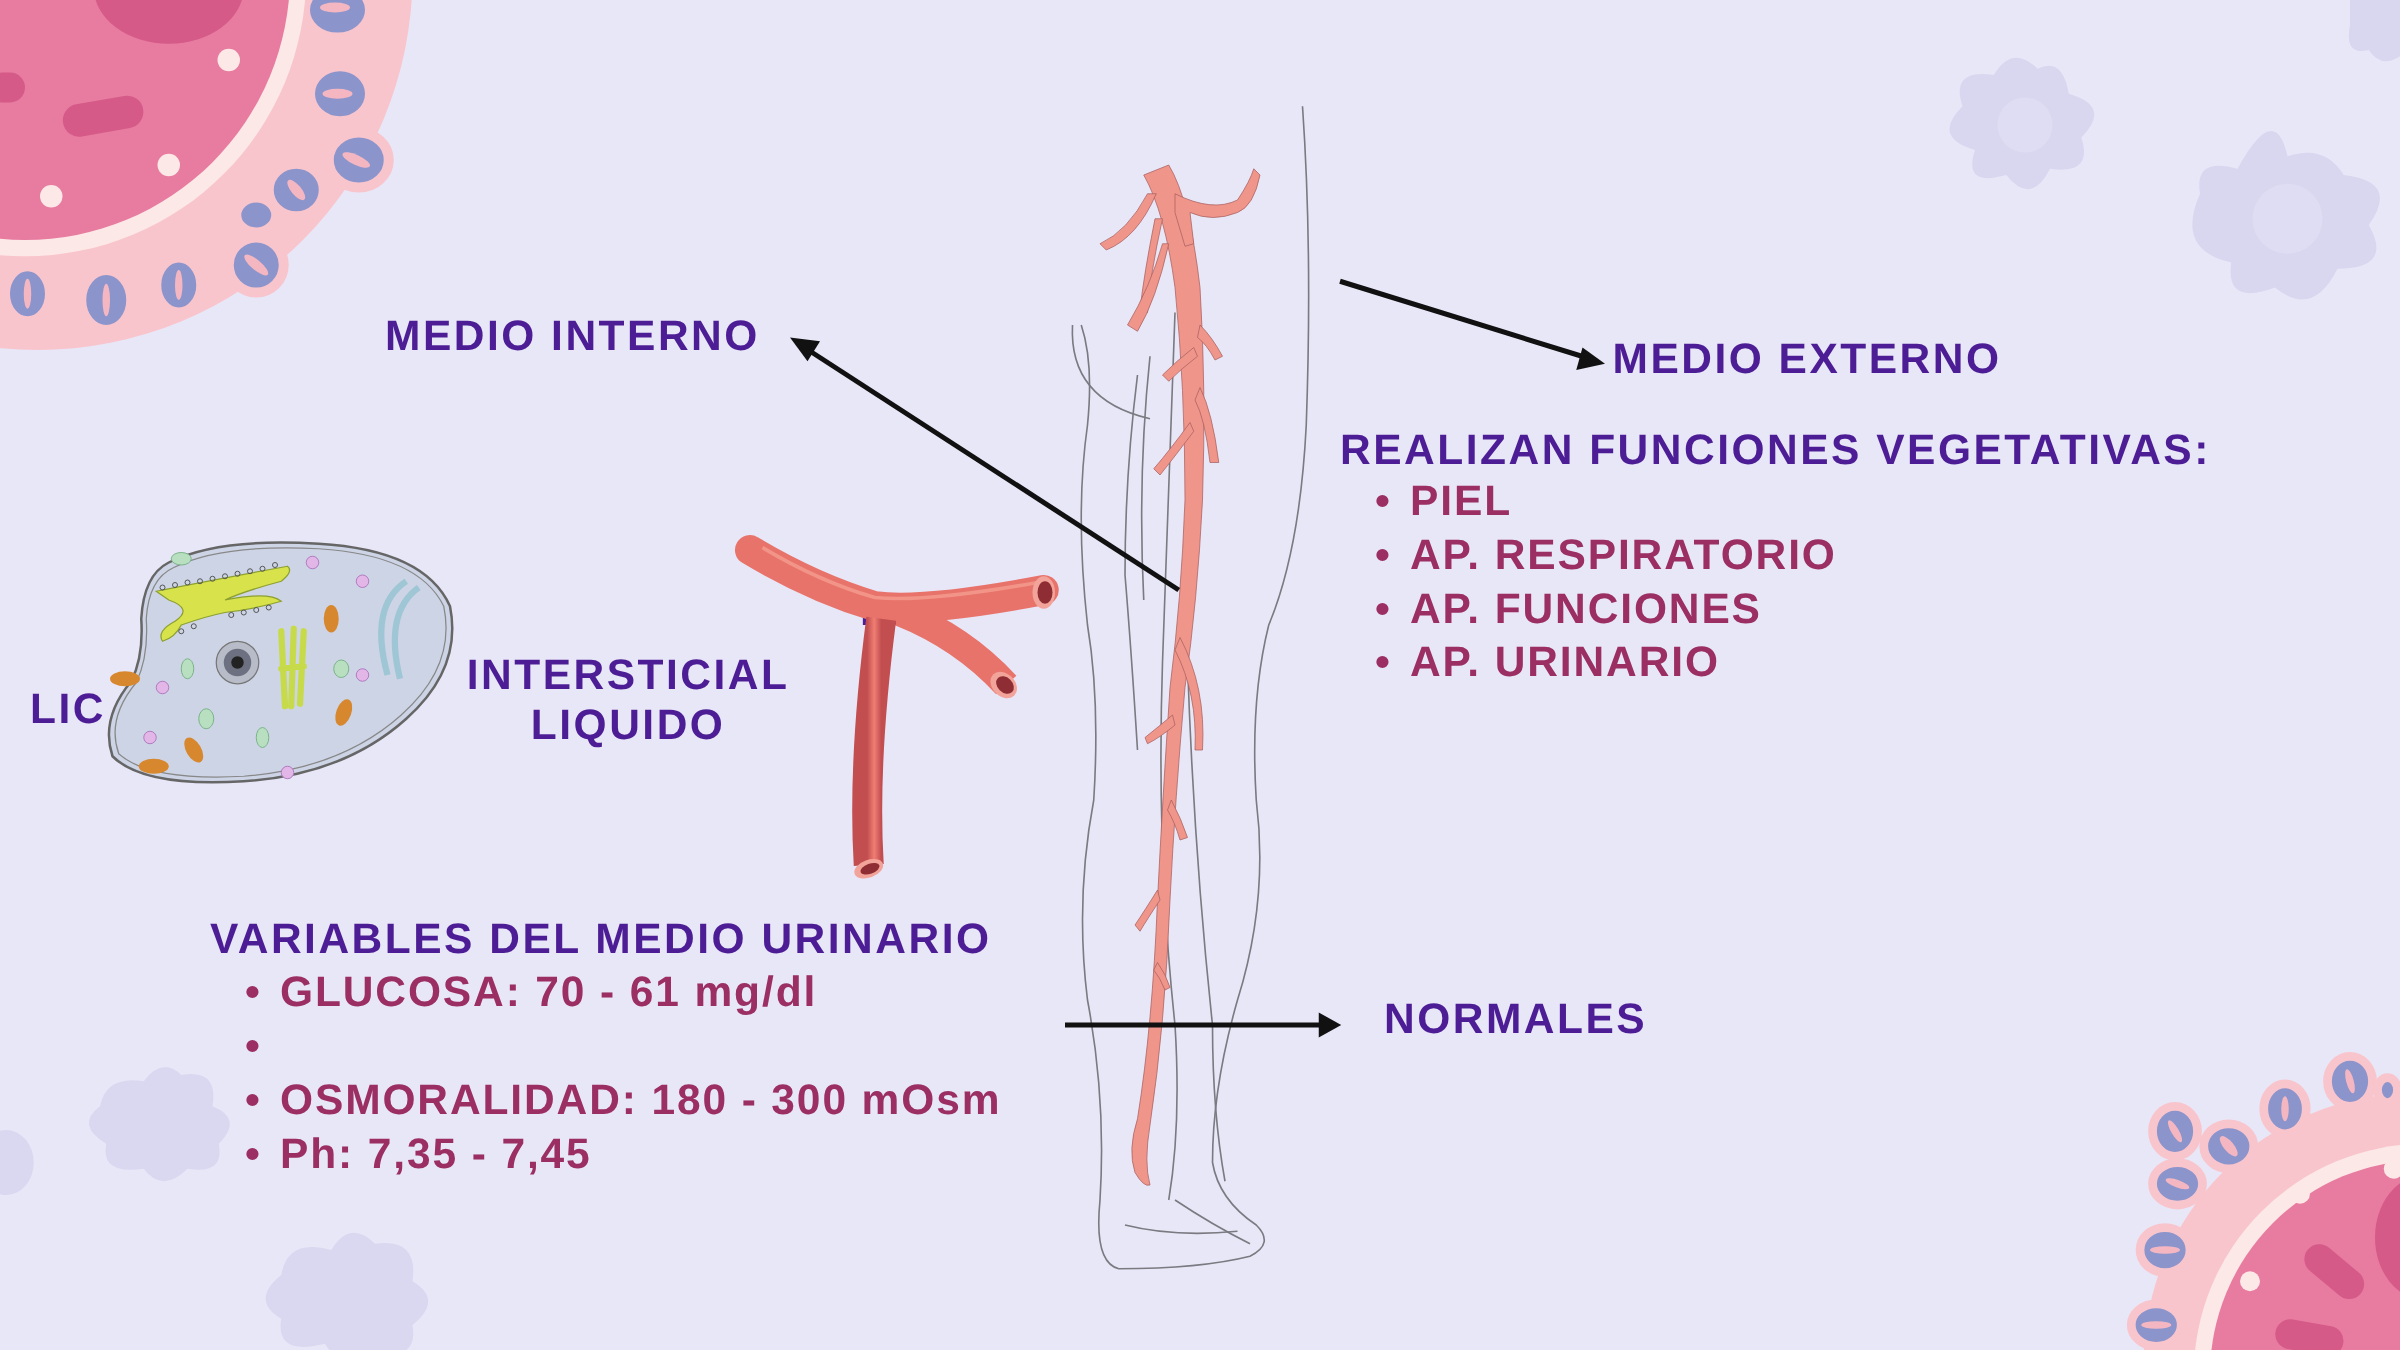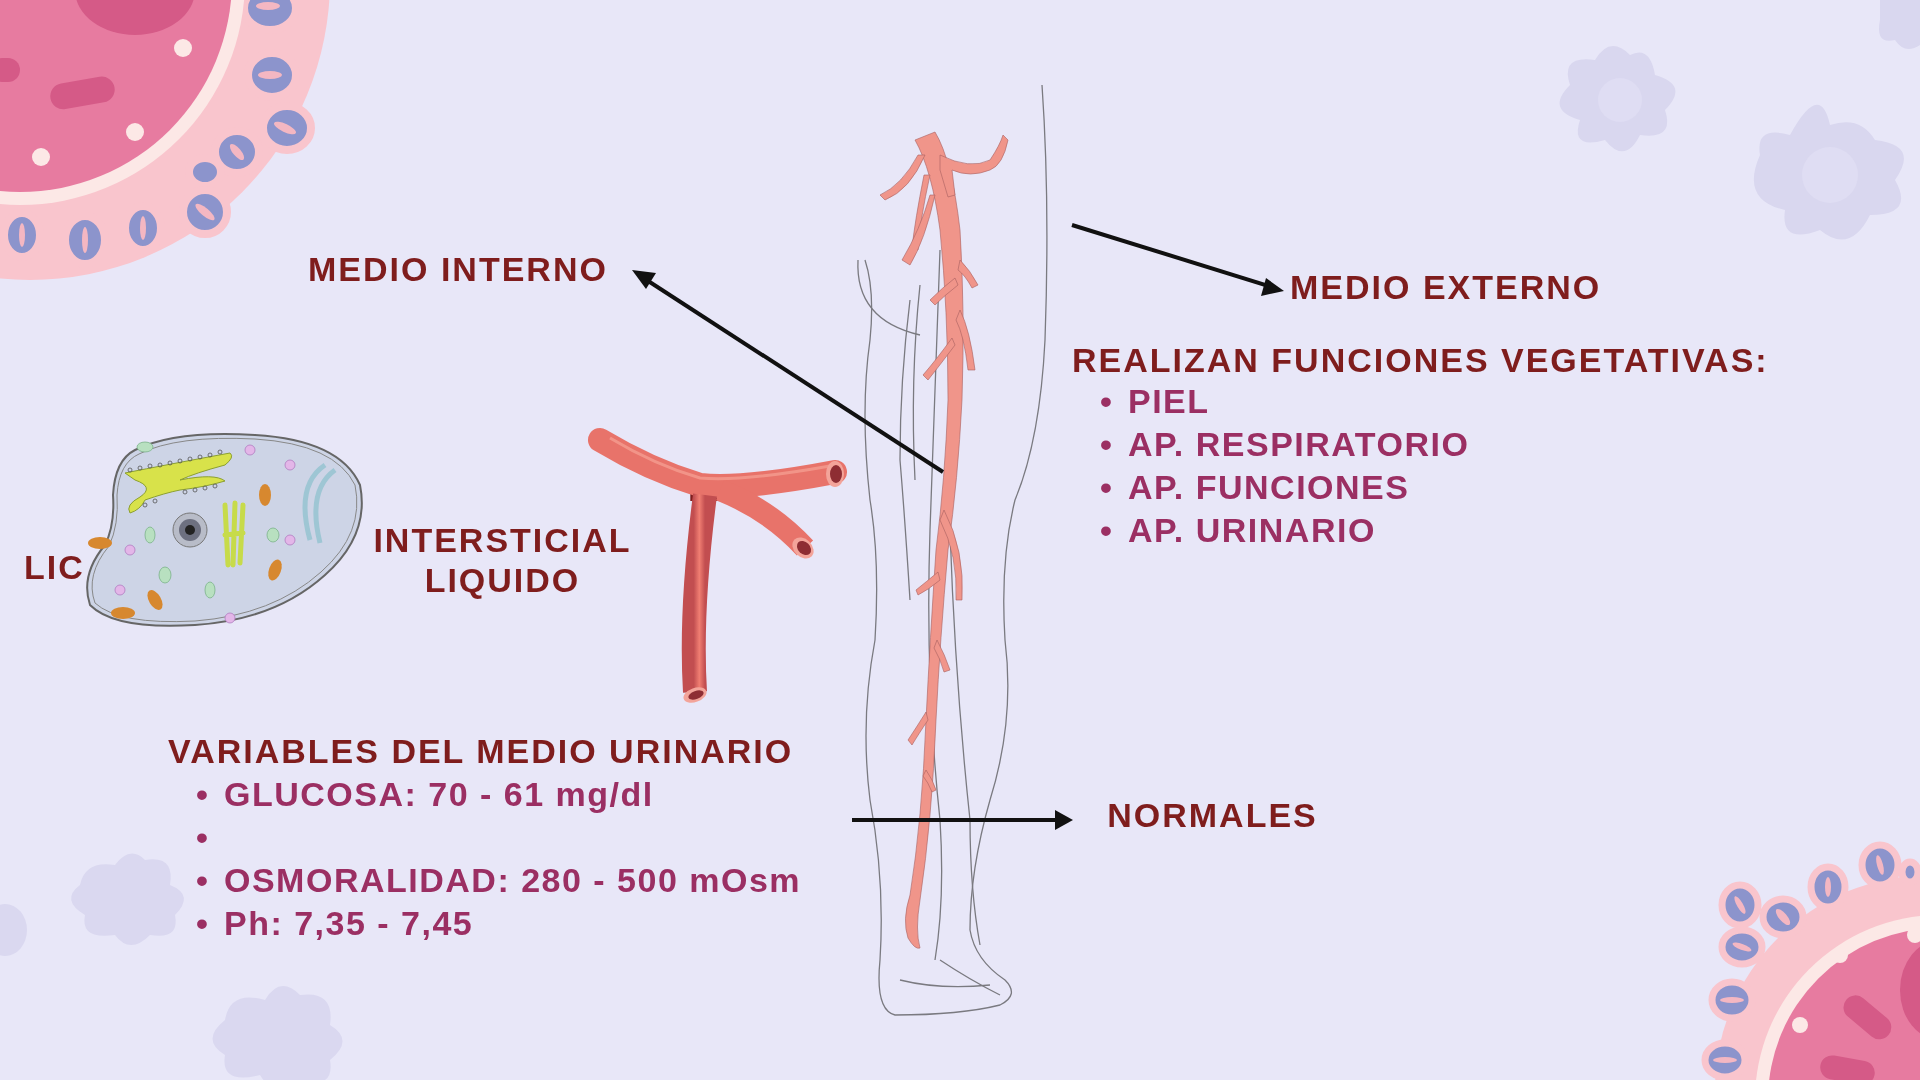--- a/index.html
+++ b/index.html
@@ -1,18 +1,18 @@
 <!DOCTYPE html>
 <html><head>
 <meta charset="utf-8">
 <style>
   html, body { margin:0; padding:0; }
   body { width:1920px; height:1080px; overflow:hidden; background:#E8E7F8; position:relative;
          font-family:"Liberation Sans", "DejaVu Sans", sans-serif; }
-  .lbl { position:absolute; color:#7f1d1d; font-weight:700; letter-spacing:2px; white-space:nowrap;
+  .lbl { position:absolute; color:#4c1d95; font-weight:700; letter-spacing:2px; white-space:nowrap;
          font-family:"Liberation Sans", sans-serif; }
   .h1 { font-size:34px; line-height:40px; }
   .list { position:absolute; margin:0; padding:0; list-style:none; color:#9B2F63; font-weight:700;
           font-size:34px; letter-spacing:1.5px; font-family:"Liberation Sans", sans-serif; }
   .list li { height:43px; line-height:43px; position:relative; padding-left:28px; white-space:nowrap; }
   .list li .bullet { position:absolute; left:0; top:0; }
   .center { text-align:center; }
   svg { position:absolute; overflow:visible; }
 </style>
 </head>
@@ -122,21 +122,21 @@
 
 <div class="lbl h1 center" style="left:370px;top:520px;width:265px;">
   <div>INTERSTICIAL</div>
   <div style="height:43px;">LIQUIDO</div>
 </div>
 
 <div class="lbl h1" style="left:168px;top:731px;">VARIABLES DEL MEDIO URINARIO</div>
 <ul class="list" style="left:196px;top:773px;">
   <li><span class="bullet">•</span><span>GLUCOSA: 70 - 61 mg/dl</span></li>
   <li><span class="bullet">•</span></li>
-  <li><span class="bullet">•</span><span>OSMORALIDAD: 280 - 500 mOsm</span></li>
+  <li><span class="bullet">•</span><span>OSMORALIDAD: 180 - 300 mOsm</span></li>
   <li><span class="bullet">•</span><span>Ph: 7,35 - 7,45</span></li>
 </ul>
 
 <div class="lbl h1 center" style="left:1085px;top:795px;width:255px;">
   <div>NORMALES</div>
 </div>
 
 <svg style="left:85px;top:425px" width="280" height="205" viewBox="0 0 280 205">
   <path d="M50 25 Q90 5 170 10 Q255 15 275 60 Q285 110 240 150 Q190 195 110 200 Q30 205 5 180 Q-5 150 20 120 Q30 100 28 70 Q30 35 50 25Z" fill="#CDD4E6" stroke="#666" stroke-width="2"></path>
   <path d="M54 29 Q92 10 170 14 Q250 19 270 60 Q280 108 236 147 Q188 190 110 196 Q34 200 10 178 Q0 150 24 121 Q34 100 32 70 Q34 38 54 29Z" fill="none" stroke="#888" stroke-width="1"></path>

